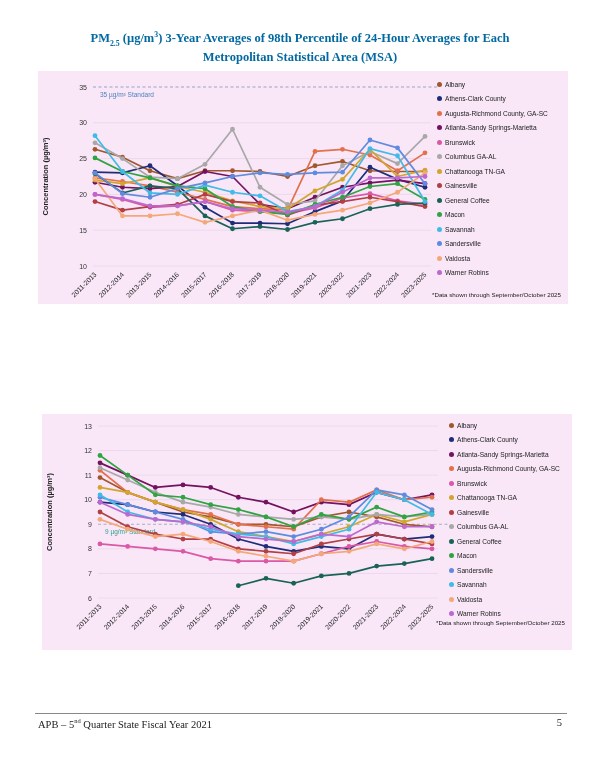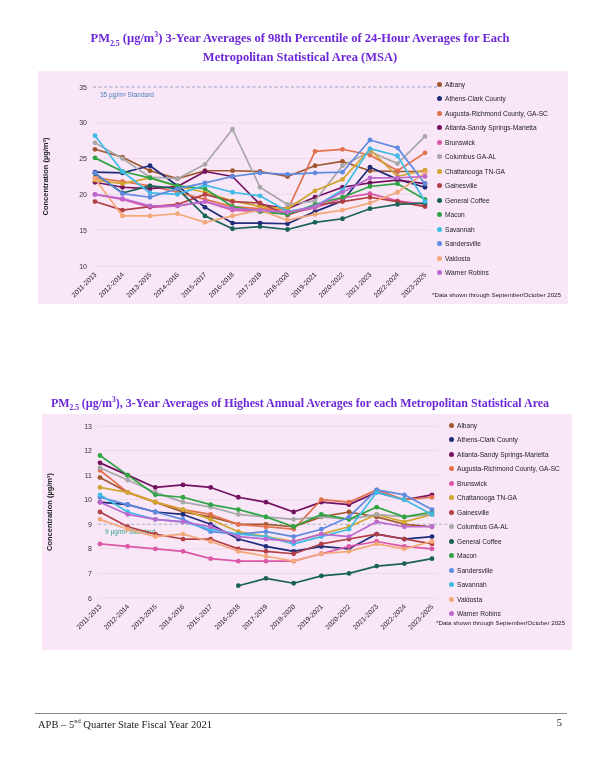--- a/index.html
+++ b/index.html
@@ -1,19 +1,19 @@
 <!DOCTYPE html>
 <html><head>
 <meta charset="utf-8">
 <style>
   html,body{margin:0;padding:0;background:#ffffff;}
   .page{position:relative;width:600px;height:776px;background:#ffffff;overflow:hidden;
         font-family:"Liberation Serif", serif;color:#1a1a1a;}
   .chart-title{position:absolute;text-align:center;font-weight:bold;font-size:12.5px;
-        line-height:1.35;color:#6d28d9;}
+        line-height:1.35;color:#0369a1;}
   .chart-title sub{font-size:0.62em;}
   .chart-title sup{font-size:0.62em;}
   #title-0{top:30px;left:60px;width:480px;}
   #title-1{top:395px;left:20px;width:560px;font-size:12px;}
   .panel{position:absolute;background:#f9e7f8;}
   #panel-0{top:71px;left:38px;width:530px;height:233px;}
   #panel-1{top:414px;left:42px;width:530px;height:236px;}
   .panel svg{position:absolute;top:0;left:0;}
   .legend{position:absolute;font-family:"Liberation Sans", sans-serif;font-size:6.6px;
         color:#222;}
@@ -317,21 +317,20 @@
           <span>Valdosta</span>
         </div>
         <div class="legend-item">
           <span class="legend-dot" style="background: rgb(188, 104, 206);"></span>
           <span>Warner Robins</span>
         </div>
       </div>
     <div class="footnote" id="footnote-0">*Data shown through September/October 2025</div>
   </div>
 
-  <div class="chart-title" id="title-1"><span>PM</span><sub>2.5</sub><span> (µg/m</span><sup>3</sup><span>), 3-Year Averages of Highest Annual Averages for each Metropolitan Statistical Area</span></div>
 
   <div class="panel" id="panel-1">
     <svg id="chart-svg-1" width="407" height="236">
         <line x1="56" y1="184" x2="396" y2="184" stroke="#ecd8ec" stroke-width="1"></line>
         <text x="50" y="186.5" text-anchor="end" font-size="7" fill="#333" font-family="Liberation Sans, sans-serif">6</text>
         <line x1="56" y1="159.42857142857142" x2="396" y2="159.42857142857142" stroke="#ecd8ec" stroke-width="1"></line>
         <text x="50" y="161.92857142857142" text-anchor="end" font-size="7" fill="#333" font-family="Liberation Sans, sans-serif">7</text>
         <line x1="56" y1="134.85714285714286" x2="396" y2="134.85714285714286" stroke="#ecd8ec" stroke-width="1"></line>
         <text x="50" y="137.35714285714286" text-anchor="end" font-size="7" fill="#333" font-family="Liberation Sans, sans-serif">8</text>
         <text x="50" y="112.78571428571429" text-anchor="end" font-size="7" fill="#333" font-family="Liberation Sans, sans-serif">9</text>

